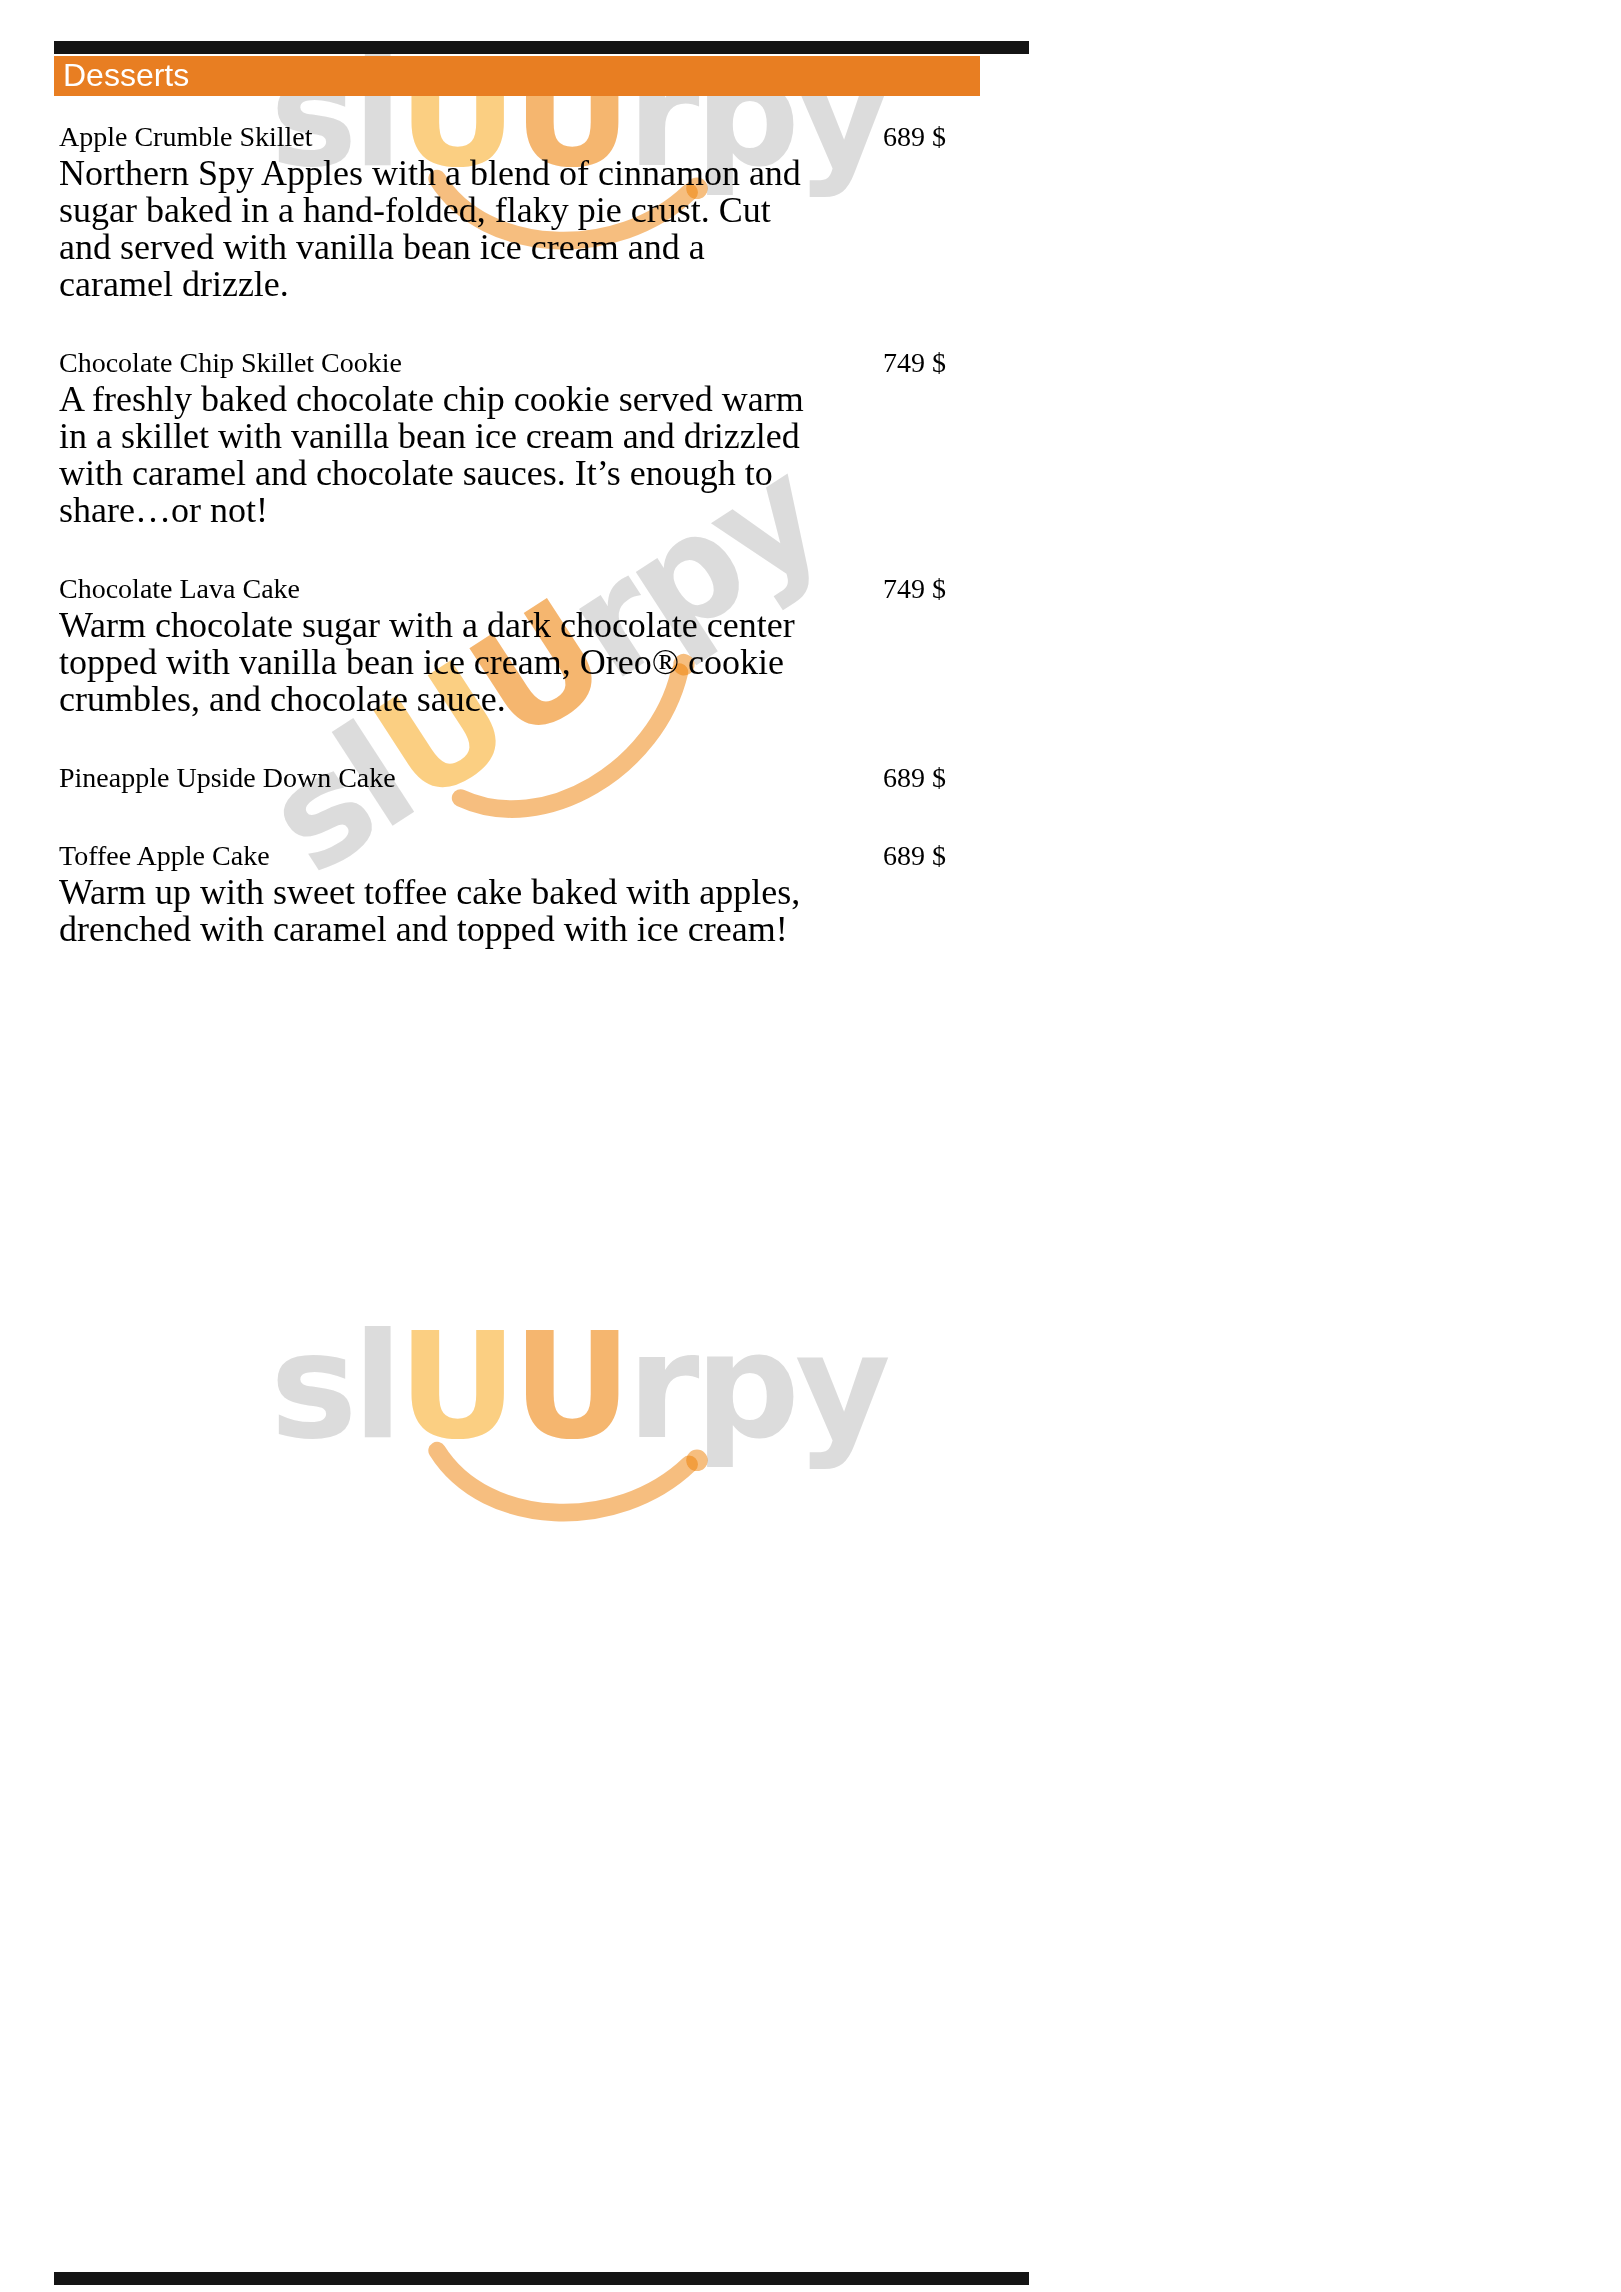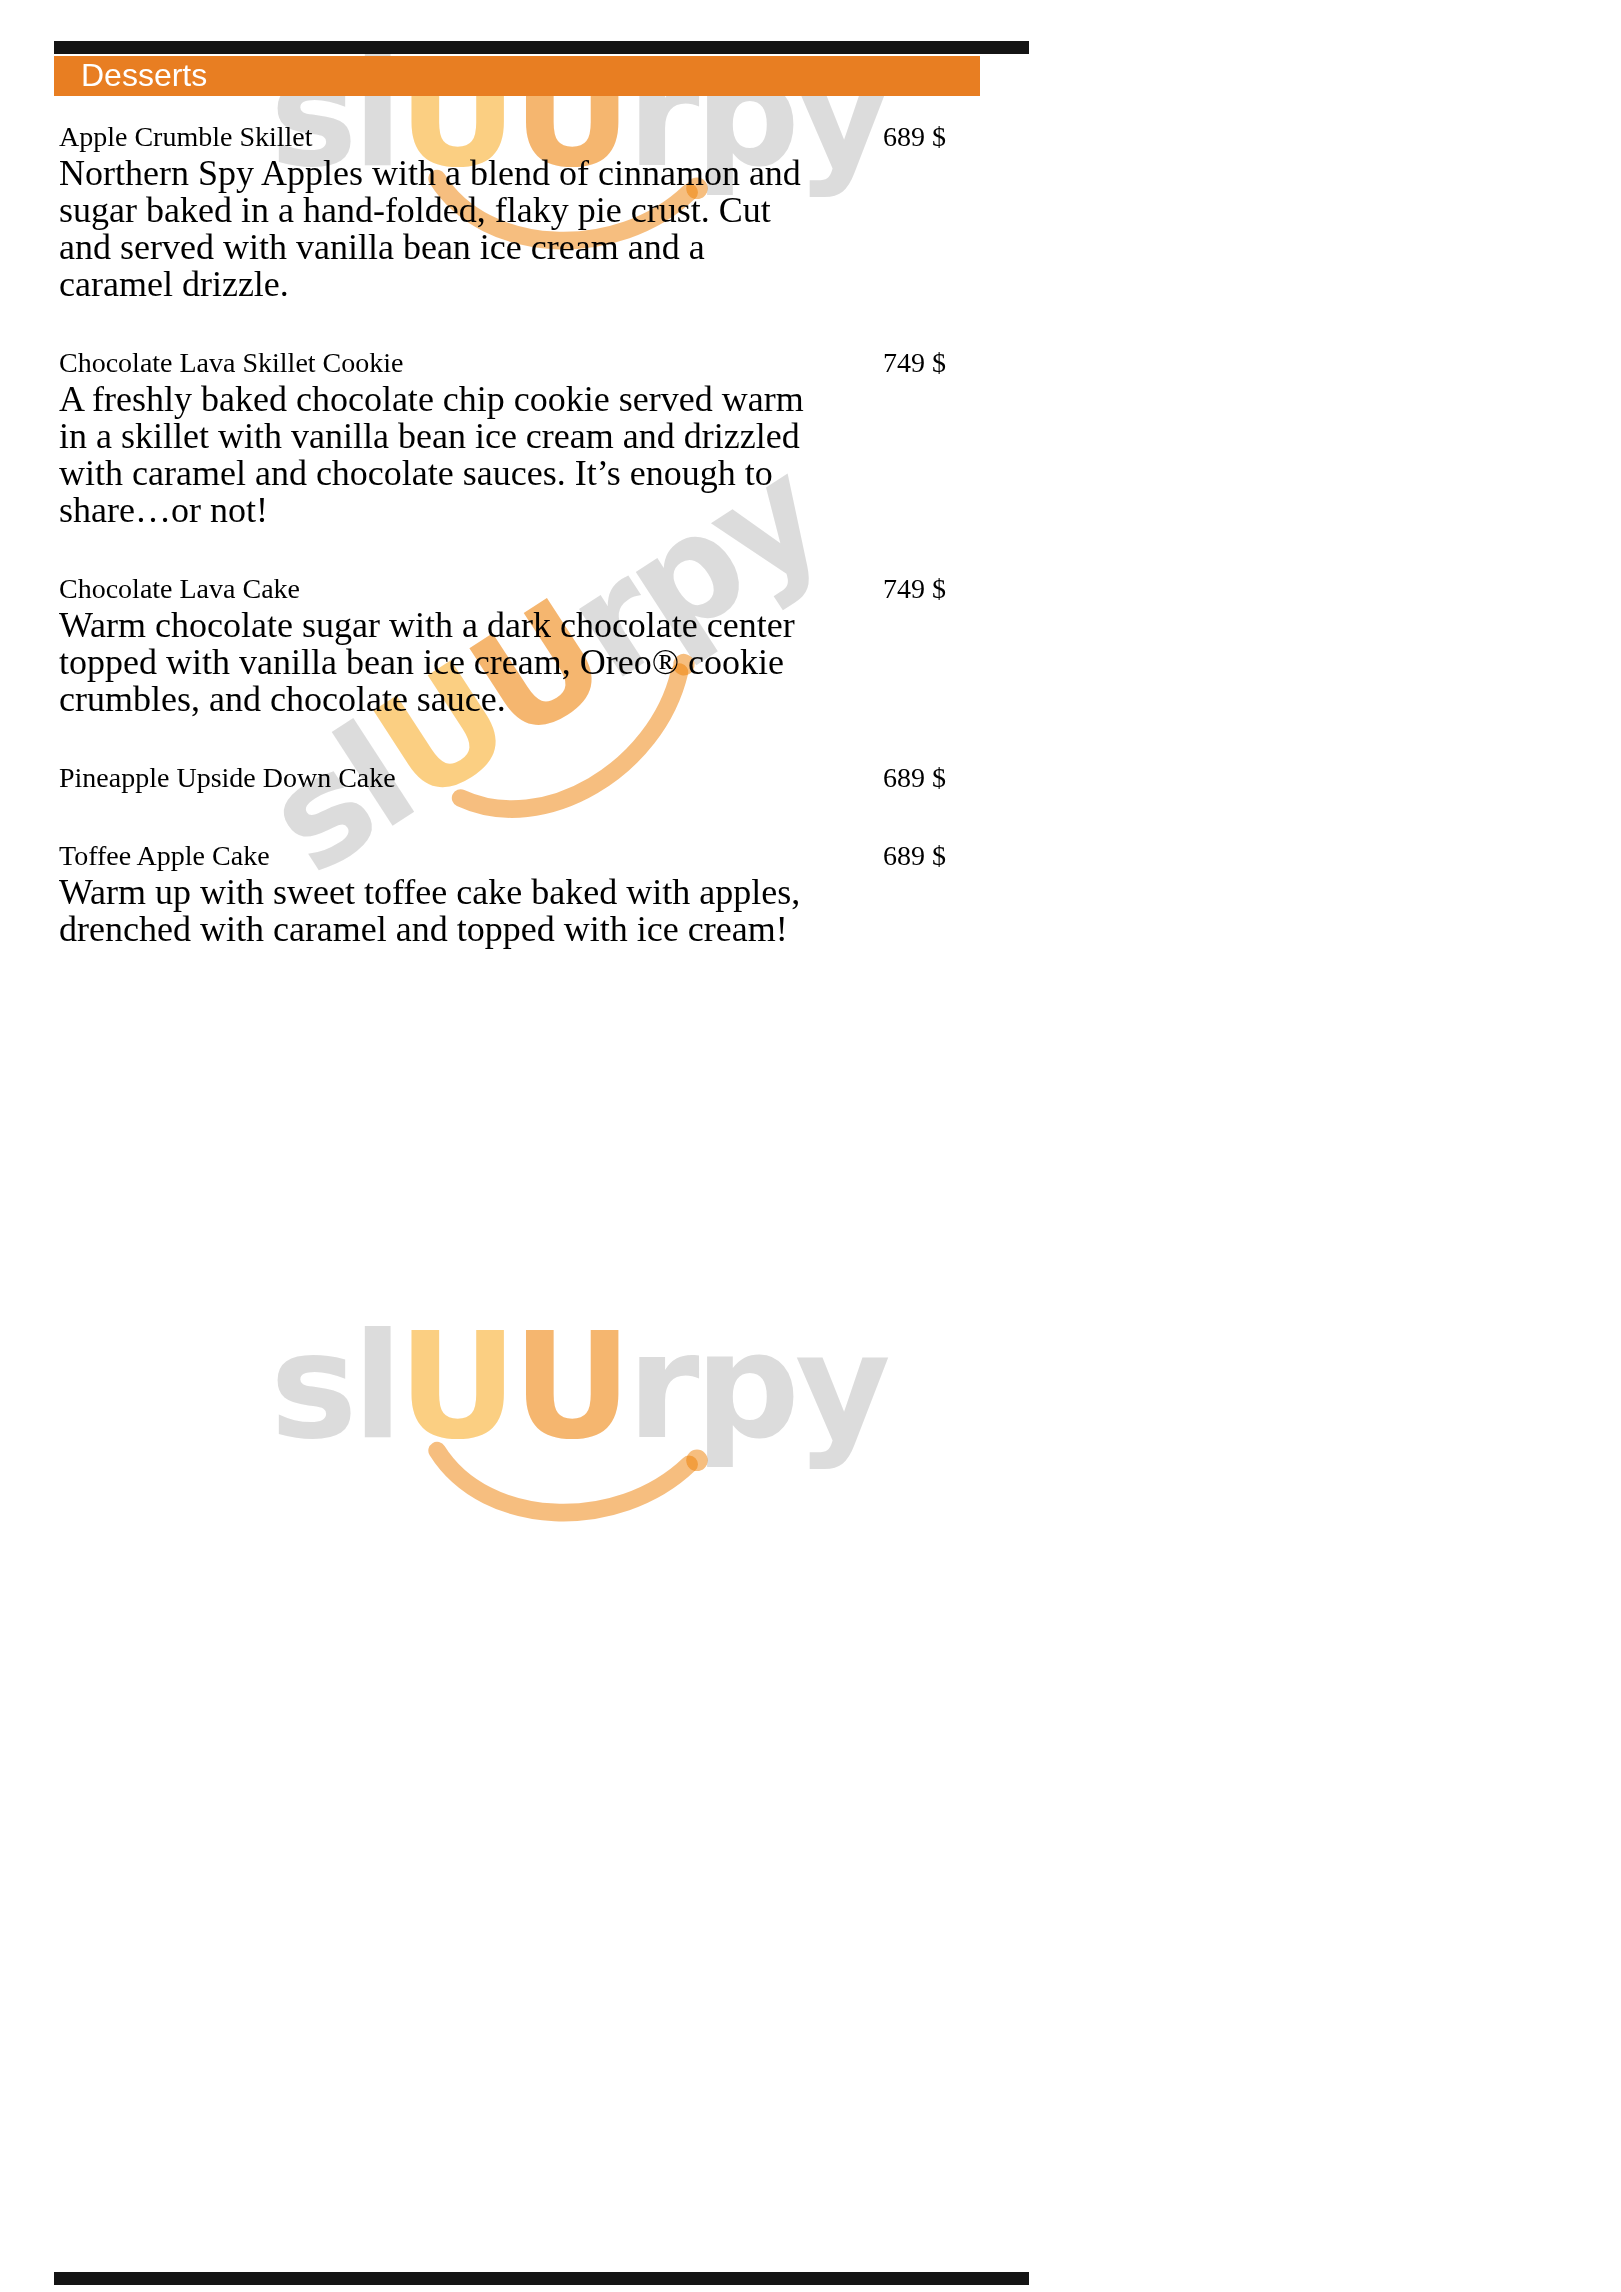--- a/index.html
+++ b/index.html
@@ -51,21 +51,21 @@
     position: absolute;
     left: 54px;
     top: 56px;
     width: 926px;
     height: 40px;
     background: var(--accent);
     color: #ffffff;
     font-family: "Liberation Sans", sans-serif;
     font-size: 32px;
     line-height: 39px;
-    padding-left: 27px;
+    padding-left: 9px;
   }
 
   .menu-list {
     position: absolute;
     left: 59px;
     top: 118px;
     width: 872px;
   }
   .menu-item { margin-bottom: 41px; }
   .item-header {
@@ -127,21 +127,21 @@
   <div class="menu-item">
     <div class="item-header">
       <span class="item-name">Apple Crumble Skillet</span>
       <span class="item-price">689 $</span>
     </div>
     <div class="item-desc">Northern Spy Apples with a blend of cinnamon and sugar baked in a hand-folded, flaky pie crust. Cut and served with vanilla bean ice cream and a caramel drizzle.</div>
   </div>
 
   <div class="menu-item">
     <div class="item-header">
-      <span class="item-name">Chocolate Lava Skillet Cookie</span>
+      <span class="item-name">Chocolate Chip Skillet Cookie</span>
       <span class="item-price">749 $</span>
     </div>
     <div class="item-desc">A freshly baked chocolate chip cookie served warm in a skillet with vanilla bean ice cream and drizzled with caramel and chocolate sauces. It’s enough to share…or not!</div>
   </div>
 
   <div class="menu-item">
     <div class="item-header">
       <span class="item-name">Chocolate Lava Cake</span>
       <span class="item-price">749 $</span>
     </div>

